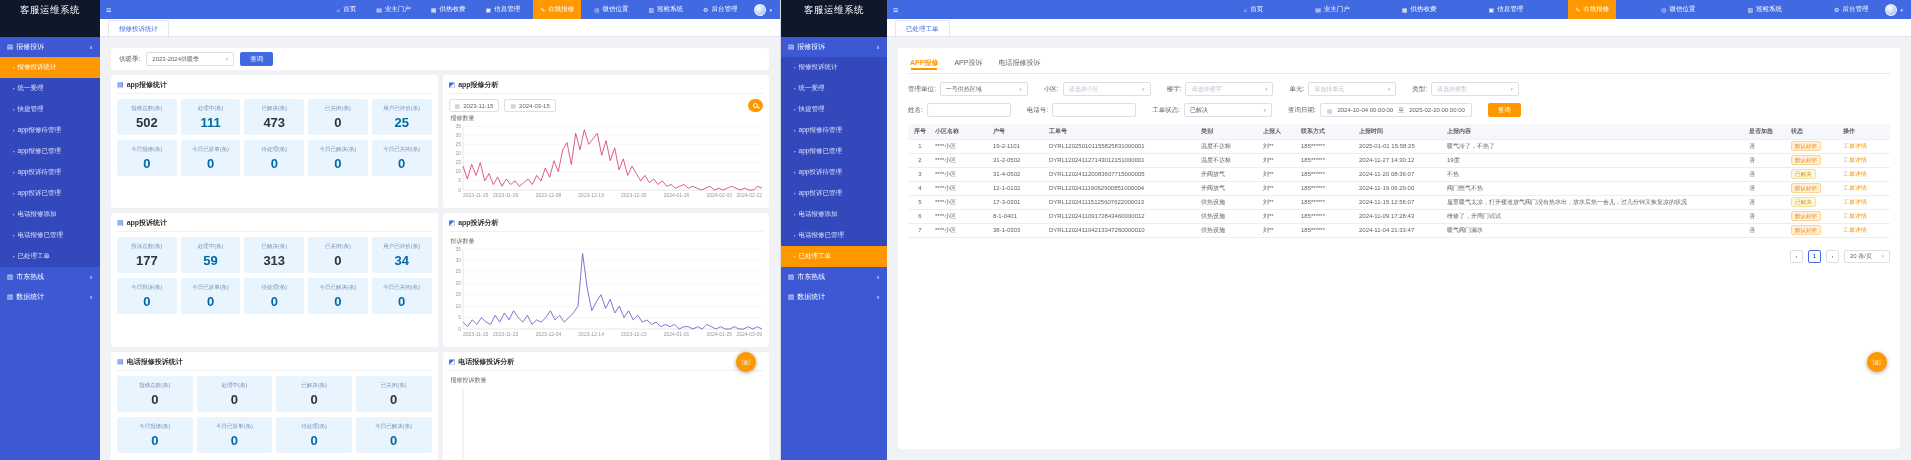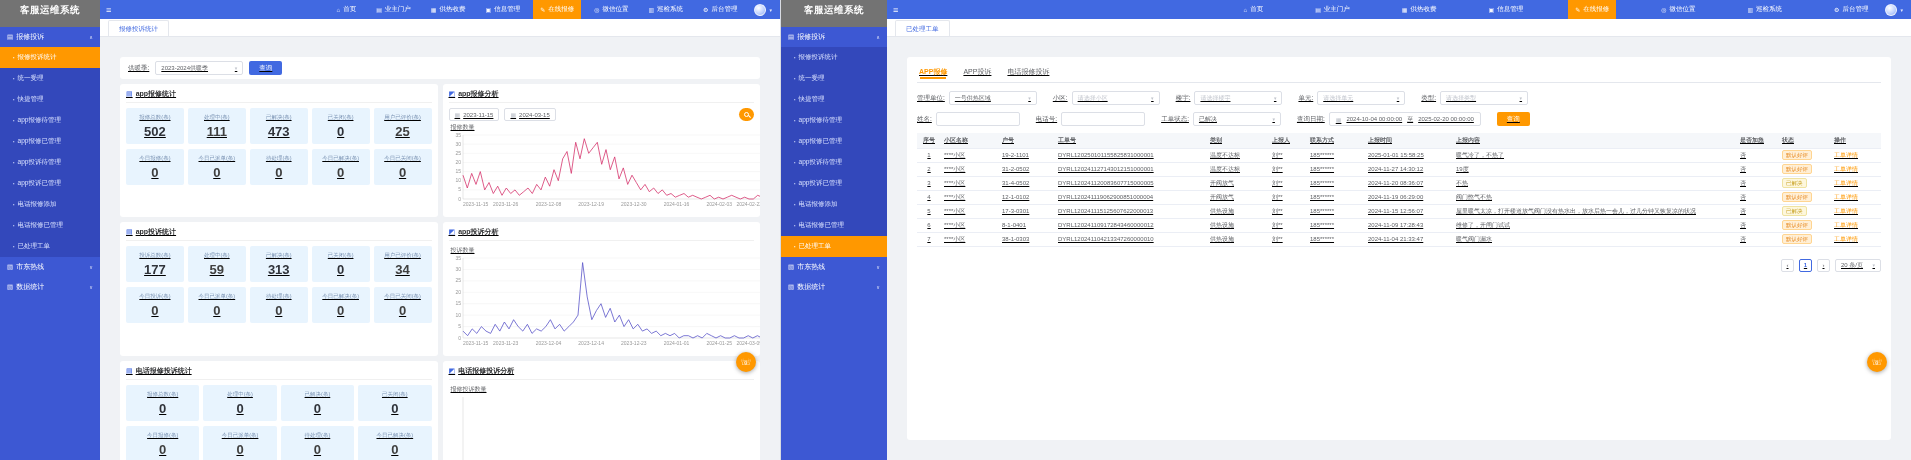--- a/index.html
+++ b/index.html
@@ -6,21 +6,21 @@
   body { margin:0; font-family:"Liberation Sans","DejaVu Sans",sans-serif; }
   .canvas { display:flex; width:1911px; height:460px; overflow:hidden; background:#f0f2f5; }
 
   .half { position:relative; height:460px; overflow:hidden; background:#f0f2f5; flex:none; }
   .half.left  { width:781px;  border-right:1px solid #d8dbe2; }
   .half.right { width:1130px; }
 
   
   .sidebar { position:absolute; left:0; top:0; bottom:0; width:100px; background:#3d58d3; color:#fff; z-index:2; }
   .right .sidebar { width:106px; }
-  .sidebar-title { height:27px; line-height:19px; text-align:center; font-weight:bold; font-size:9.5px; background:#737373; letter-spacing:.5px; white-space:nowrap; }
+  .sidebar-title { height:37px; line-height:19px; text-align:center; font-weight:normal; font-size:9.5px; background:#0f172a; letter-spacing:.5px; white-space:nowrap; }
   .menu-group { display:flex; align-items:center; gap:3px; height:20px; padding:0 7px; font-size:7px; cursor:pointer; }
   .menu-group .glabel { flex:1; white-space:nowrap; }
   .menu-group .gicon { font-size:6.5px; opacity:.9; }
   .menu-group .chev { font-size:5px; opacity:.8; }
   .menu-sub { background:#3348bb; }
   .menu-sub .sitem { display:flex; align-items:center; gap:3px; height:21px; padding-left:13px; font-size:6.5px; color:#d9e1ff; cursor:pointer; white-space:nowrap; }
   .menu-sub .sitem .sicon { font-size:4.5px; opacity:.75; }
   .menu-sub .sitem.active { background:#ff9800; color:#fff; }
 
   
@@ -35,40 +35,40 @@
   .nav-glyph { font-size:6px; opacity:.95; }
   .user { display:flex; align-items:center; gap:3px; margin-left:10px; cursor:pointer; }
   .avatar { width:12px; height:12px; border-radius:50%; background:radial-gradient(circle at 35% 30%, #ffffff, #bcd0ff 60%, #8aa6e8); border:1px solid rgba(255,255,255,.7); }
   .ucaret { font-size:5px; opacity:.85; }
 
   
   .tabstrip { height:18px; background:#fff; border-bottom:1px solid #e4e7ed; display:flex; align-items:flex-end; padding:0 8px; flex:none; }
   .tab { height:16px; line-height:15px; padding:0 10px; font-size:6.5px; color:#4169e1; border:1px solid #e4e7ed; border-bottom:none; border-radius:2px 2px 0 0; background:#fff; white-space:nowrap; cursor:pointer; }
 
   
-  .content { flex:1; padding:20px; overflow:hidden;text-decoration:underline; }
+  .content { flex:1; padding:11px; overflow:hidden; }
   .filter-card { background:#fff; border-radius:3px; height:22px; display:flex; align-items:center; gap:6px; padding:0 8px; margin-bottom:5px; font-size:6.5px; color:#606266; }
   .select { display:inline-flex; align-items:center; justify-content:space-between; border:1px solid #dcdfe6; border-radius:2px; height:14px; padding:0 5px; font-size:6px; color:#606266; background:#fff; min-width:88px; cursor:pointer; white-space:nowrap; }
   .select .caret { color:#c0c4cc; font-size:5px; margin-left:4px; }
   .placeholder { color:#c0c4cc; }
   .btn { border:none; border-radius:2px; height:14px; padding:0 10px; font-size:6.5px; color:#fff; display:inline-flex; align-items:center; cursor:pointer; white-space:nowrap; }
   .btn.blue { background:#4169e1; }
   .btn.orange { background:#ff9800; }
 
   .grid { display:grid; grid-template-columns:1fr 1fr; gap:5px; }
   .card { background:#fff; border-radius:3px; padding:5px 6px; overflow:hidden; }
   .card-head { display:flex; align-items:center; gap:3px; font-size:7px; font-weight:bold; color:#303133; padding-bottom:3px; border-bottom:1px solid #f0f0f0; margin-bottom:5px; }
   .card-head .cicon { color:#4169e1; font-size:7px; }
 
   .stats { display:grid; grid-template-columns:repeat(5,1fr); gap:4px; margin-bottom:5px; }
   .stats.c4 { grid-template-columns:repeat(4,1fr); }
   .stat { background:#e8f4fe; border-radius:2px; text-align:center; padding:6px 2px 5px; overflow:hidden; }
   .stat .lb { font-size:5.5px; color:#7d95b5; white-space:nowrap; }
   .stat .vl { font-size:13px; font-weight:bold; margin-top:3px; }
-  .vl.dark { color:#30333a; } .vl.orange { color:#404040; }
+  .vl.dark { color:#30333a; } .vl.orange { color:#0369a1; }
 
   .dateline { display:flex; gap:5px; align-items:center; margin:1px 0 2px; }
   .dinput { border:1px solid #dcdfe6; border-radius:2px; height:13px; display:flex; align-items:center; gap:3px; padding:0 5px; font-size:6px; color:#606266; cursor:pointer; }
   .dinput .cal { color:#c0c4cc; font-size:6px; }
   .sbtn { width:15px; height:13px; background:#ff9800; border:none; border-radius:7px; display:flex; align-items:center; justify-content:center; margin-left:auto; cursor:pointer; }
   .mag { width:5px; height:5px; border:1px solid #fff; border-radius:50%; position:relative; display:inline-block; }
   .mag:after { content:''; position:absolute; width:3px; height:1px; background:#fff; transform:rotate(45deg); right:-2.5px; bottom:-1px; }
   .ylab { font-size:6px; color:#606266; margin:2px 0 0 2px; }
   svg.chart text { font-size:5px; fill:#999; }
 

